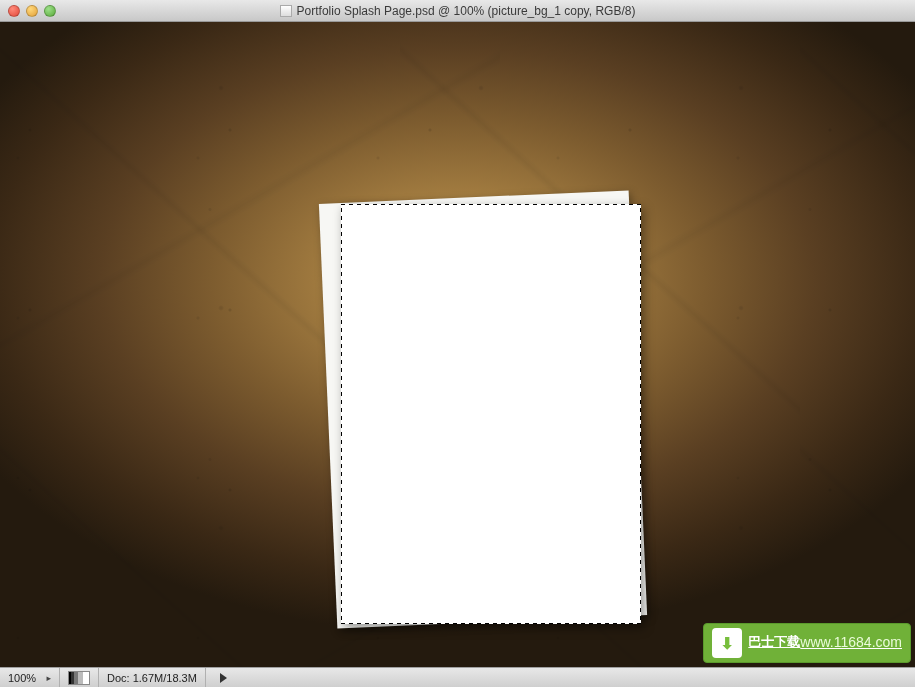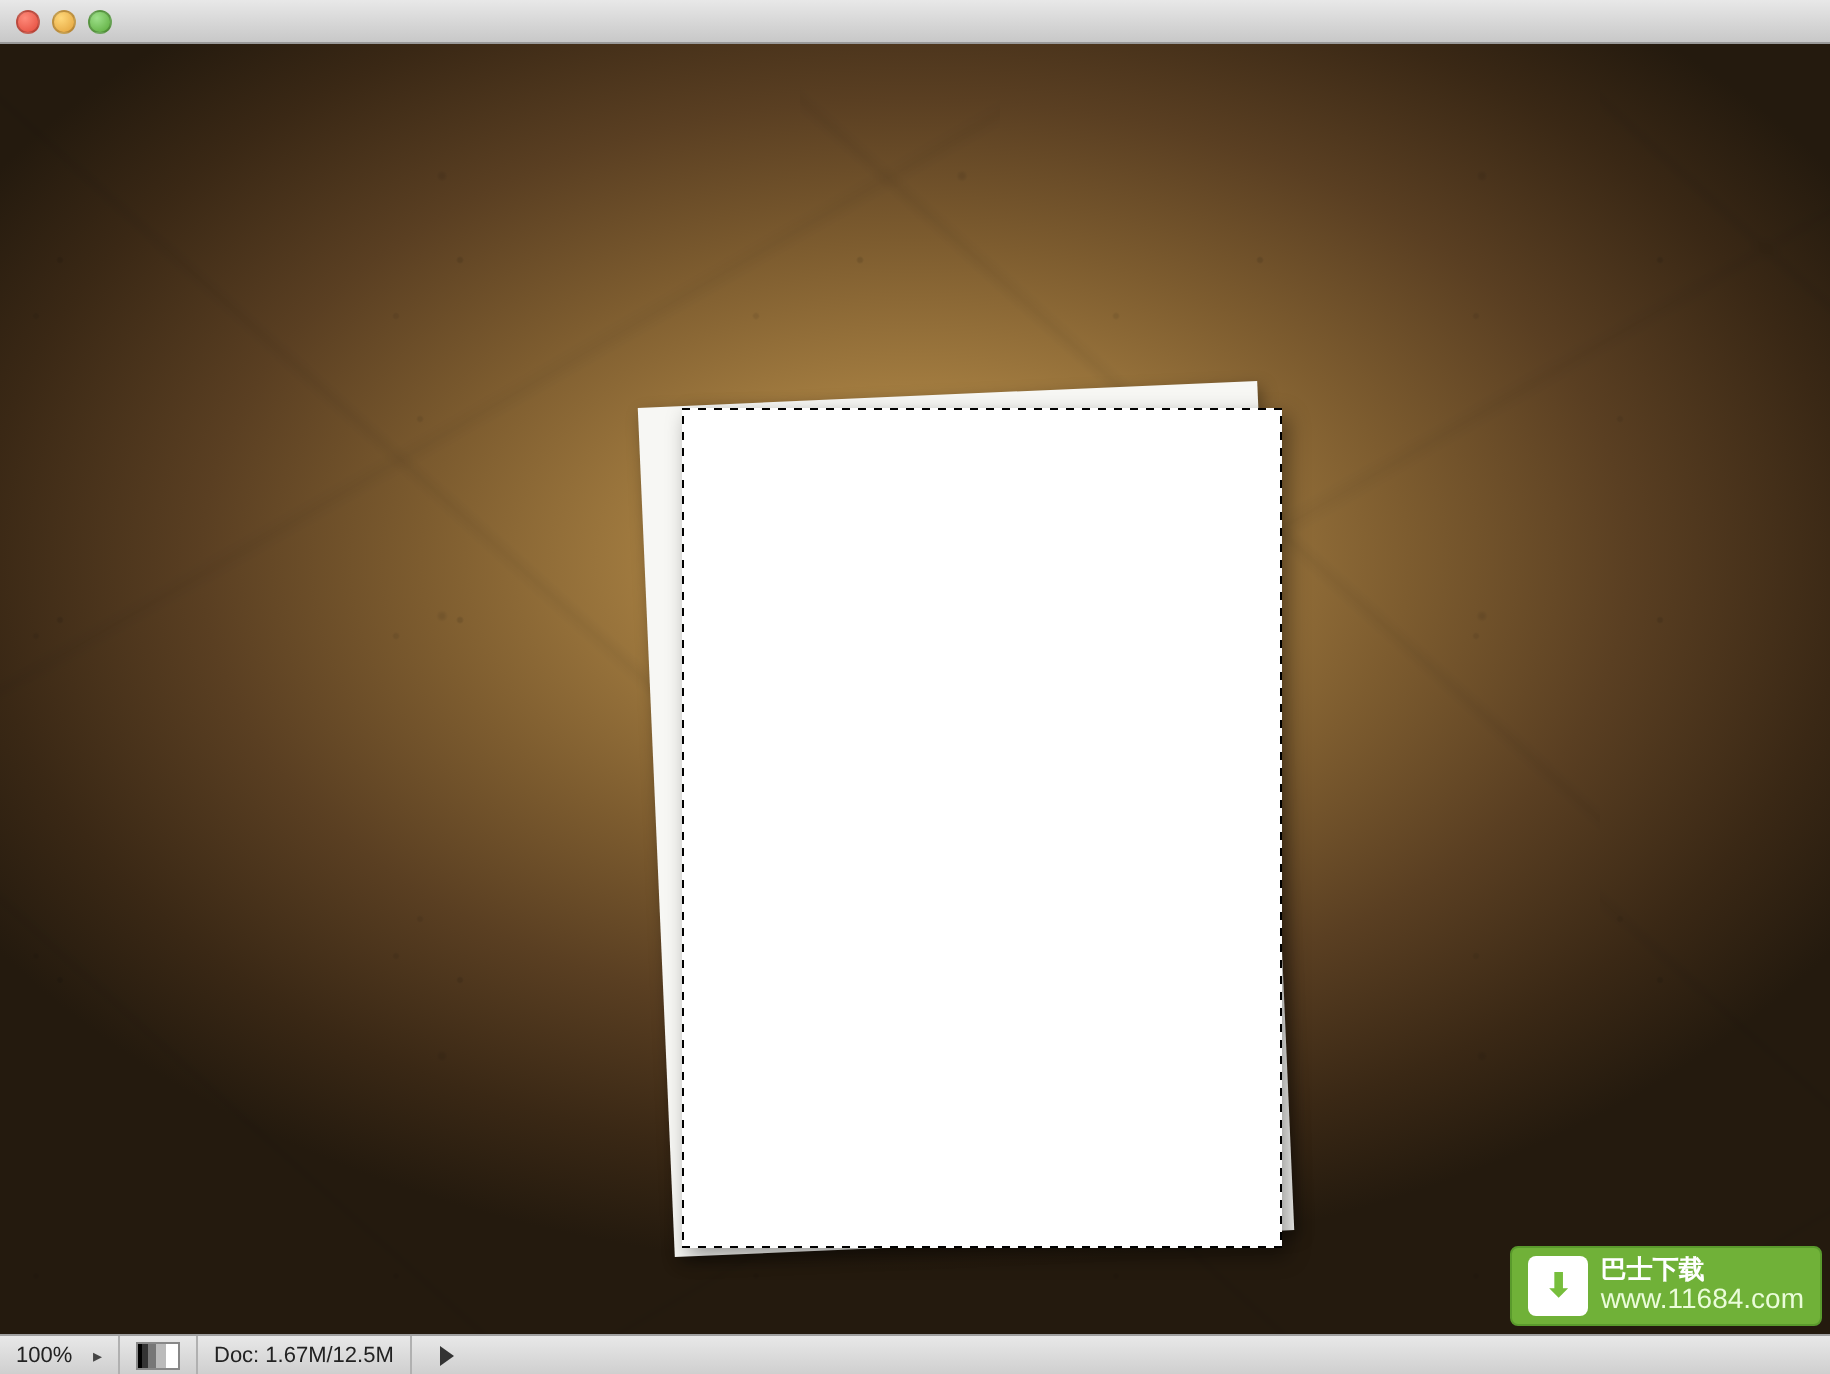--- a/index.html
+++ b/index.html
@@ -190,59 +190,64 @@
       background: #fff;
       border-radius: 4px;
       display: flex;
       align-items: center;
       justify-content: center;
       color: #77be3c;
       font-size: 16px;
     }
     .wm-text {
       display: flex;
-      flex-direction: column;
+      flex-direction: row;
       line-height: 1.1;
+      text-decoration: underline;
     }
     .wm-sub {
       font-size: 14px;
       font-weight: normal;
       color: #eafcd9;
     }
   </style>
 </head>
 <body>
 
 <div class="window">
   <div class="titlebar">
     <div class="traffic-lights">
       <div class="traffic-light tl-close"></div>
       <div class="traffic-light tl-min"></div>
       <div class="traffic-light tl-zoom"></div>
     </div>
+    <div class="title">
+      <span class="title-icon"></span>
+      <span>Portfolio Splash Page.psd @ 100% (picture_bg_1 copy, RGB/8)</span>
+    </div>
   </div>
 
   <div class="canvas-area">
     <div class="page-back"></div>
     <div class="page-front-wrap">
       <div class="page-front"></div>
       <div class="selection-marquee"></div>
     </div>
   </div>
 
   <div class="statusbar">
     <div class="status-cell zoom-cell">
       <span>100%</span>
       <span class="zoom-chevron">▸</span>
     </div>
     <div class="status-cell">
       <div class="exposure-strip"></div>
     </div>
     <div class="status-cell">
-      <span>Doc: 1.67M/12.5M</span>
+      <span>Doc: 1.67M/18.3M</span>
     </div>
     <div class="status-cell" style="border-right:none;">
       <div class="play-arrow"></div>
     </div>
   </div>
 </div>
 
 <div class="watermark">
   <div class="wm-icon">⬇</div>
   <div class="wm-text">

